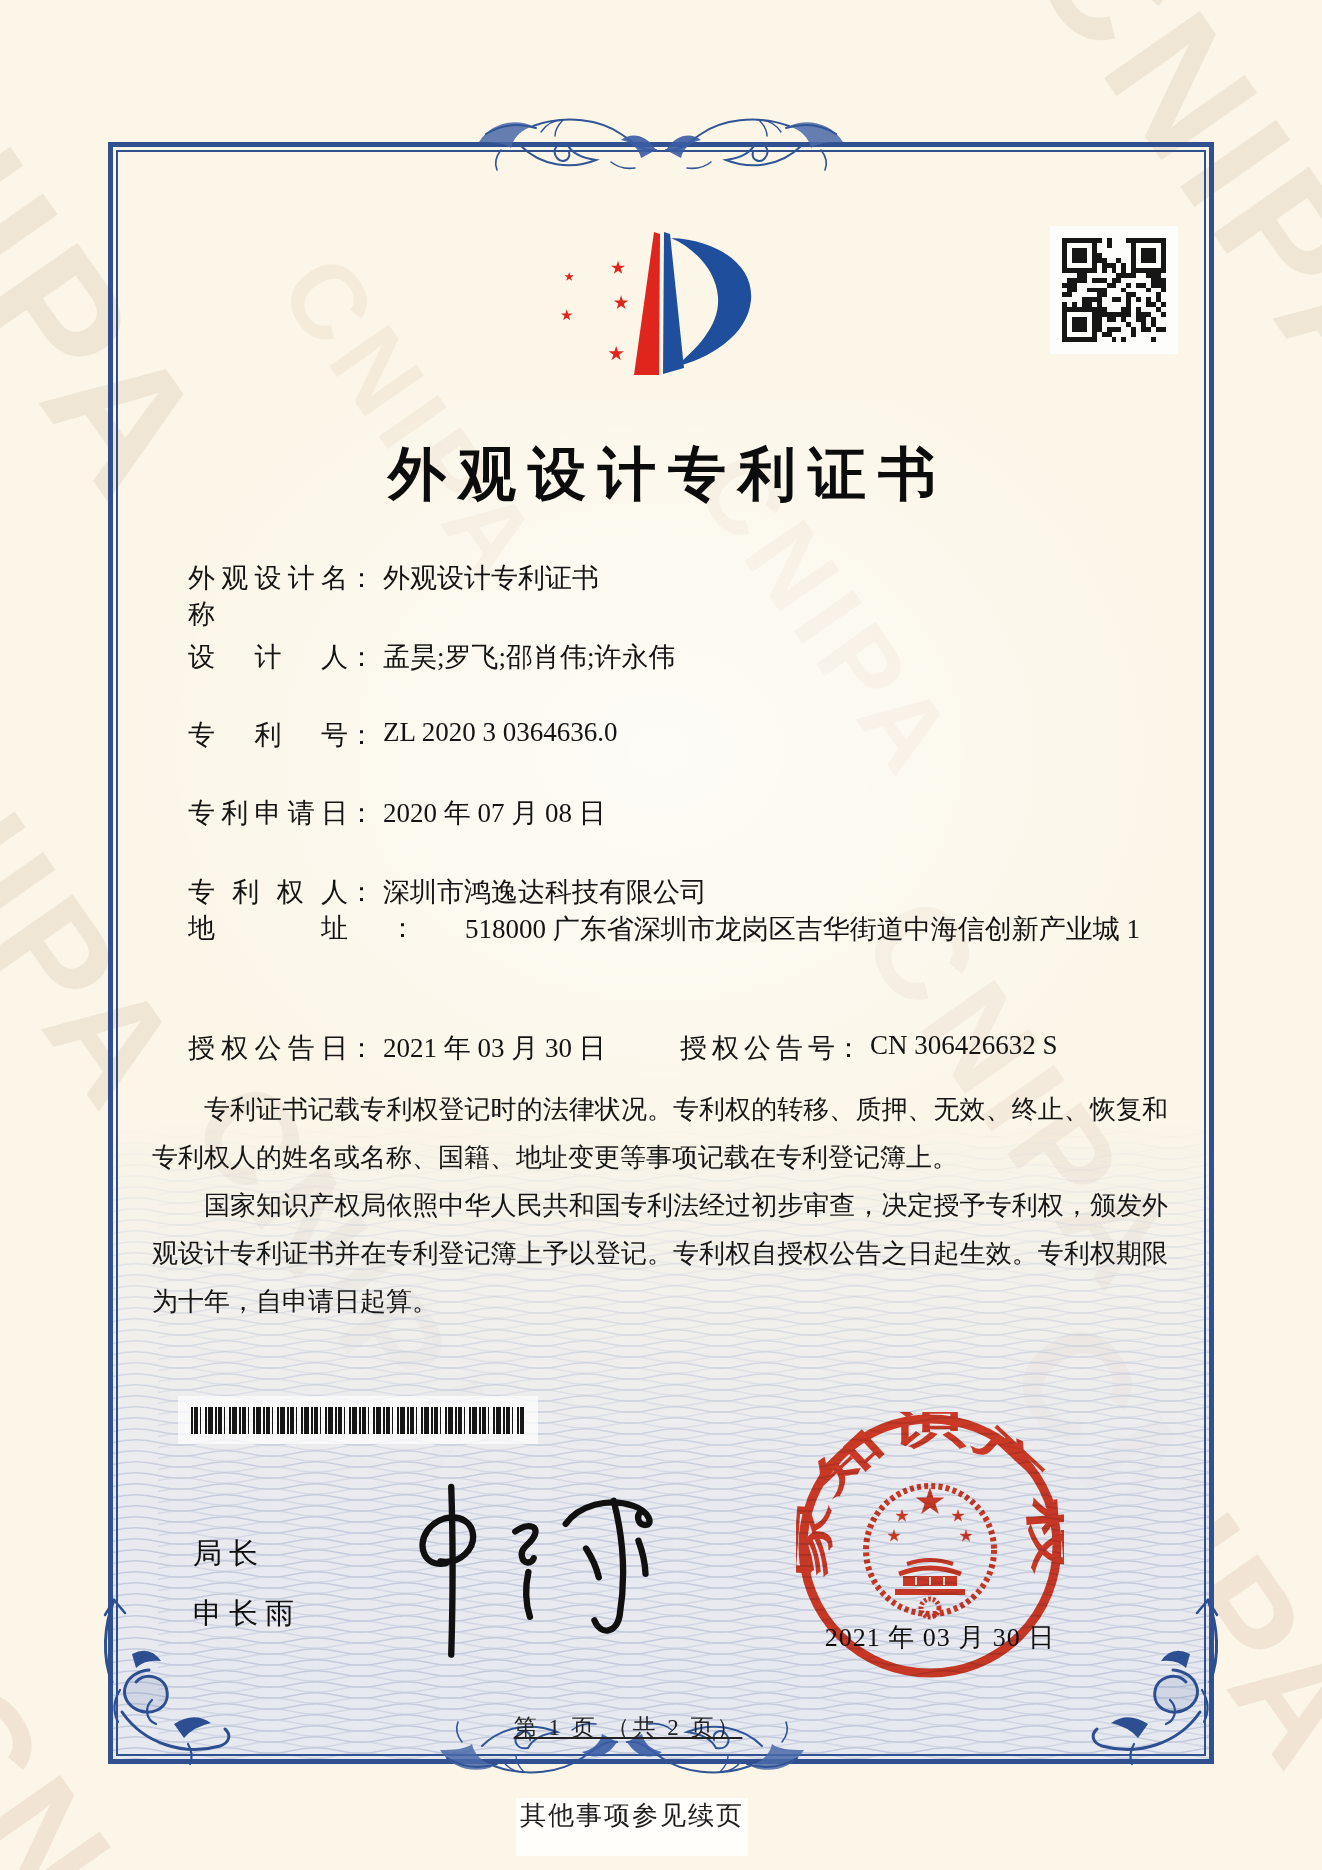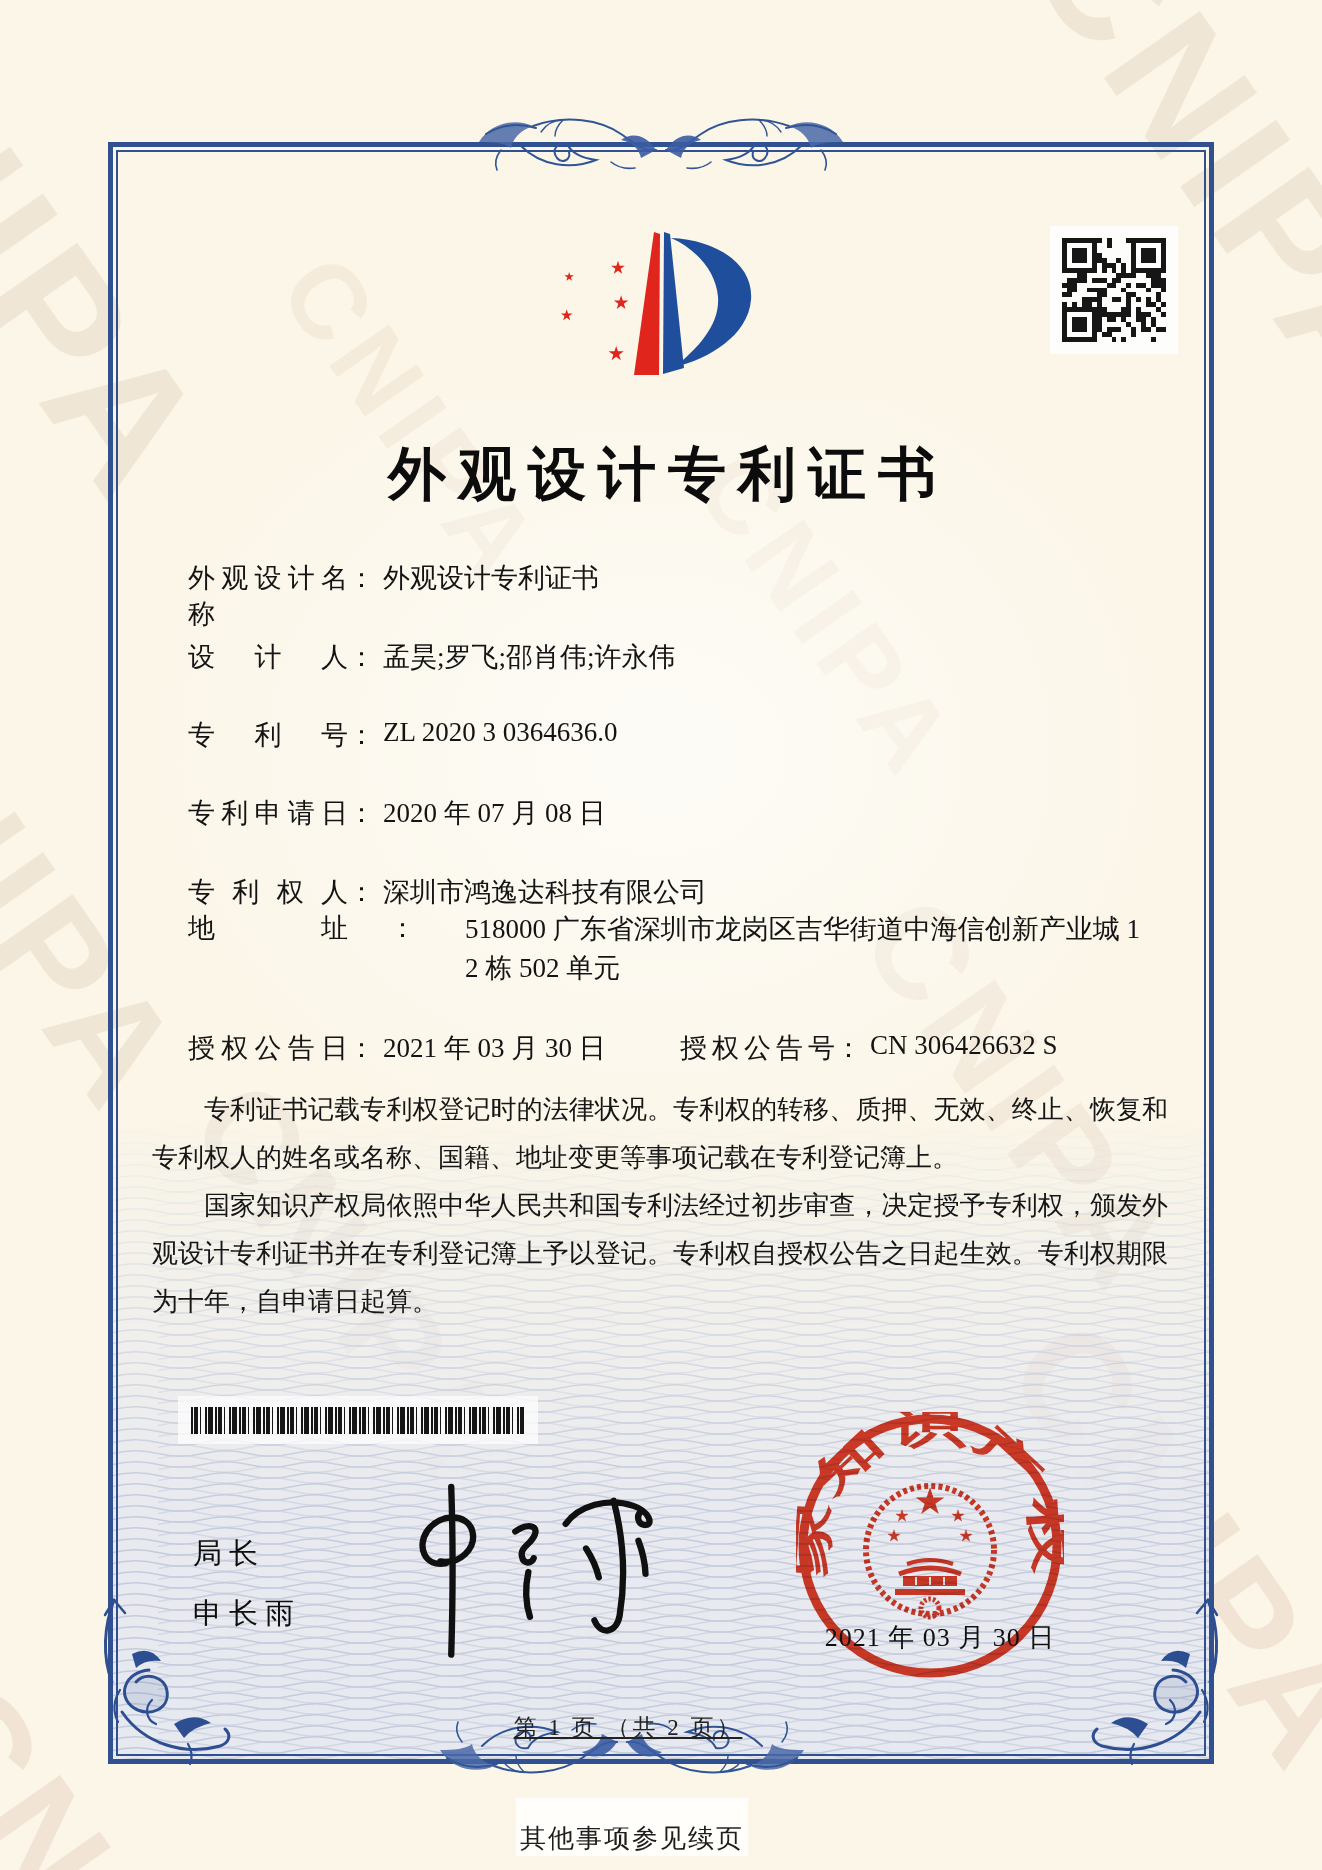--- a/index.html
+++ b/index.html
@@ -69,21 +69,21 @@
   .director-name{position:absolute;left:193px;top:1594px;font-family:Liberation Sans, sans-serif;
       font-size:29px;letter-spacing:7px;color:#0e0e0e;z-index:5;}
   .signature{position:absolute;left:392px;top:1474px;width:300px;height:195px;z-index:5;}
   .seal{position:absolute;left:796px;top:1412px;width:268px;height:268px;z-index:6;
         mix-blend-mode:multiply;opacity:.94;}
   .seal-date{position:absolute;left:818px;top:1620px;width:244px;text-align:center;font-size:26px;
         letter-spacing:1px;color:#101010;z-index:7;}
   .footer-page{position:absolute;left:112px;top:1712px;width:1032px;text-align:center;font-size:23px;
         letter-spacing:3px;color:#222;z-index:5;text-decoration:underline;}
   .note-strip{position:absolute;left:516px;top:1798px;width:232px;height:58px;background:#fffefb;
-        z-index:5;display:flex;align-items:flex-end;justify-content:center;}
+        z-index:5;display:flex;align-items:flex-start;justify-content:center;}
   .note-text{font-size:26px;letter-spacing:2px;color:#1d1d1d;}
 </style>
 </head>
 <body>
 
 <div class="page">
 
   <div class="wm wm1">CNIPA</div>
   <div class="wm wm2">CNIPA</div>
   <div class="wm wm3">CNIPA</div>
@@ -649,21 +649,20 @@
   <div class="row row-r5">
     <span class="flabel">专利权人</span>
       <span class="colon">：</span>
     <span class="fvalue">深圳市鸿逸达科技有限公司</span>
   </div>
   <div class="row row-r6">
     <span class="flabel">地址</span>
       <span class="colon">：</span>
     <span class="fvalue-multi">
       <div>518000 广东省深圳市龙岗区吉华街道中海信创新产业城 1</div>
-      <div>2 栋 502 单元</div>
     </span>
   </div>
   <div class="row row-r7">
     <span class="flabel">授权公告日</span>
       <span class="colon">：</span>
     <span class="fvalue">2021 年 03 月 30 日</span>
   </div>
   <div class="row row-r7 row-grant2">
     <span class="flabel-sm">授权公告号</span>
       <span class="colon">：</span>

